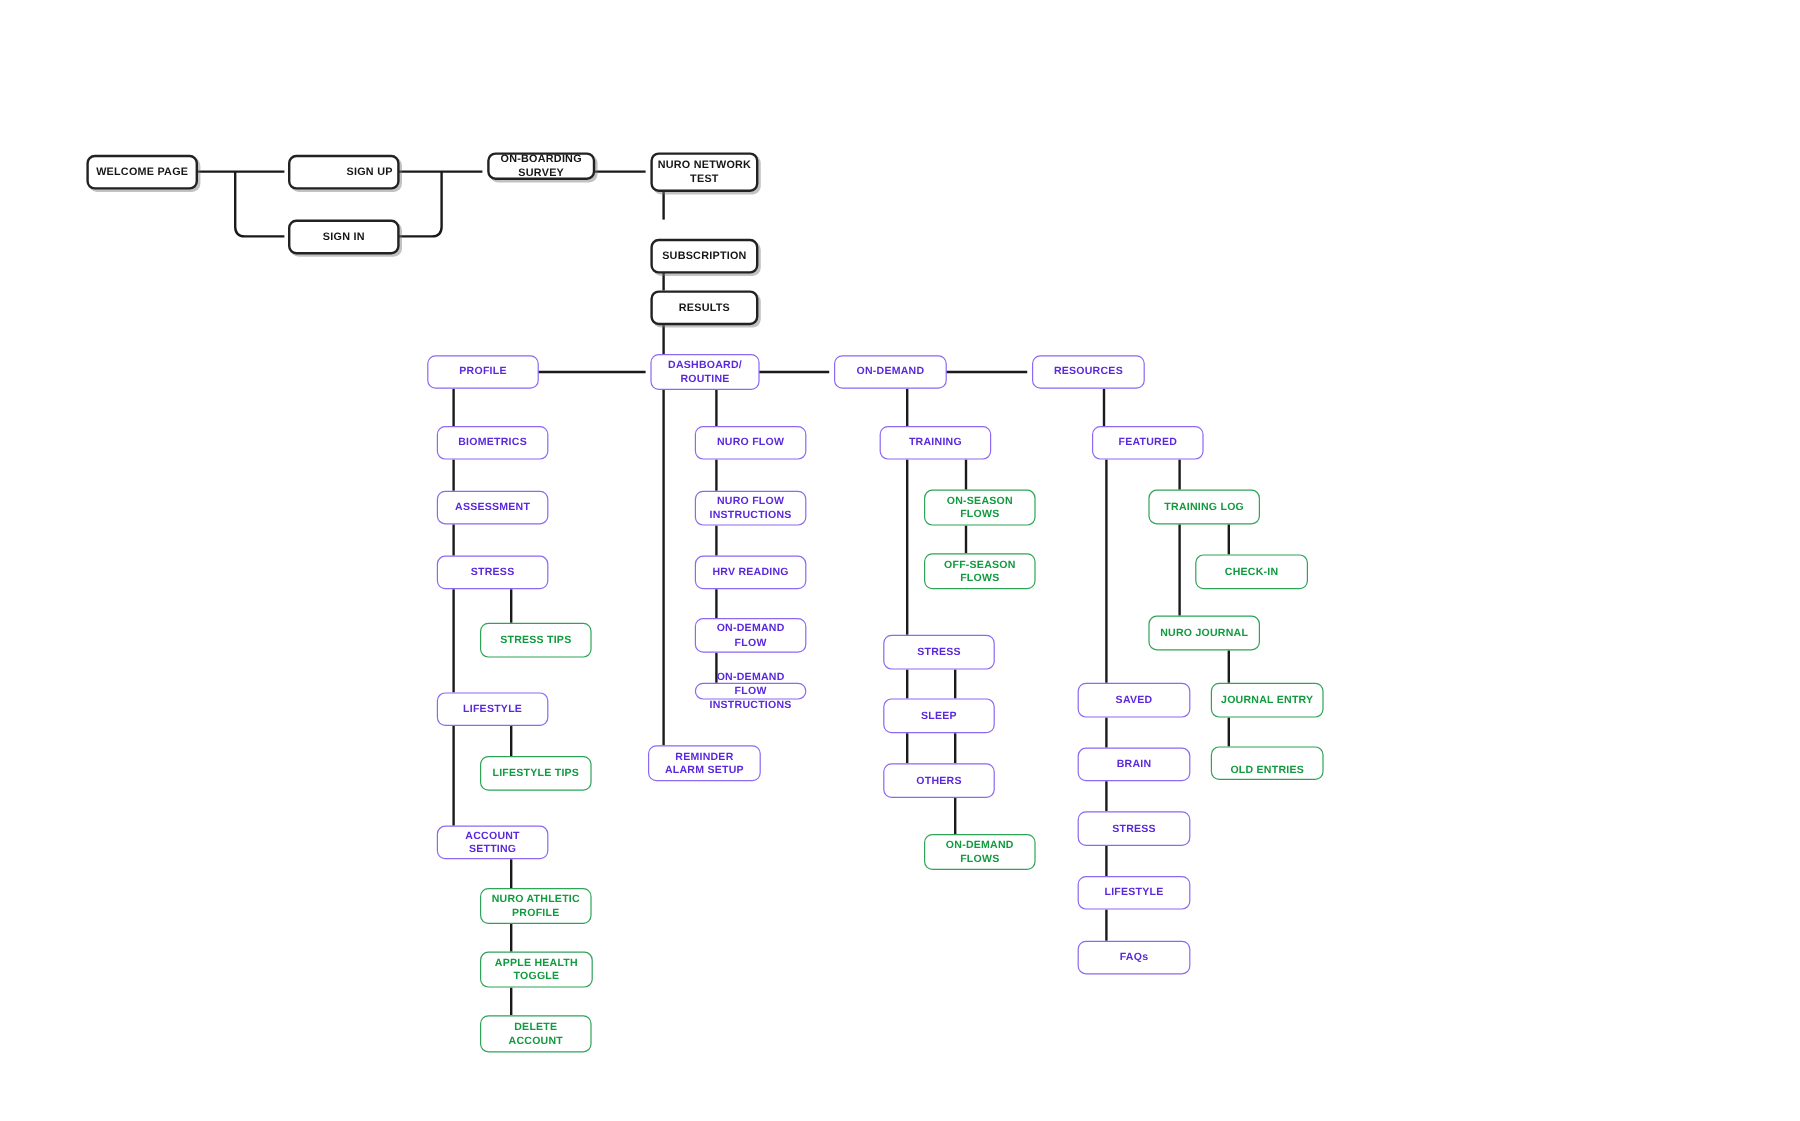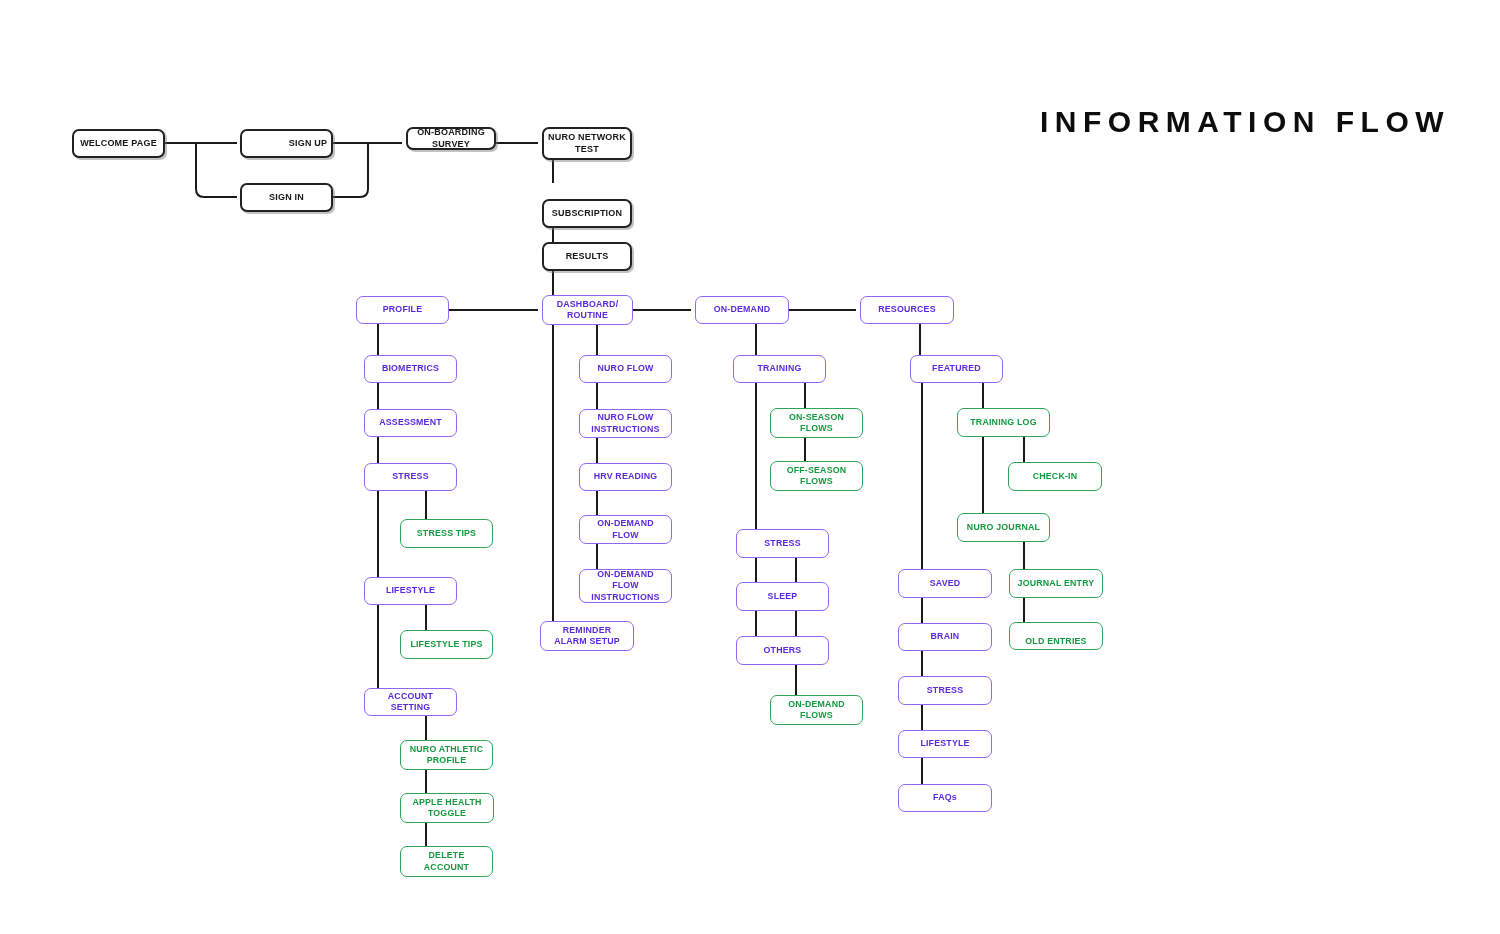--- a/index.html
+++ b/index.html
@@ -185,21 +185,21 @@
         <div>NURO FLOW</div>
         <div>INSTRUCTIONS</div>
       </div>
       <div class="node purple" style="left: 575px; top: 463px; width: 93px; height: 28px;">
         <div>HRV READING</div>
       </div>
       <div class="node purple" style="left: 575px; top: 515px; width: 93px; height: 29px;">
         <div>ON-DEMAND</div>
         <div>FLOW</div>
       </div>
-      <div class="node purple" style="left: 575px; top: 569px; width: 93px; height: 34px;">
+      <div class="node purple" style="left: 575px; top: 569px; width: 93px; height: 14px;">
         <div>ON-DEMAND FLOW</div>
         <div>INSTRUCTIONS</div>
       </div>
       <div class="node purple" style="left: 536px; top: 621px; width: 94px; height: 30px;">
         <div>REMINDER</div>
         <div>ALARM SETUP</div>
       </div>
       <div class="node purple" style="left: 729px; top: 355px; width: 93px; height: 28px; align-items: center;">
         <div>TRAINING</div>
       </div>
@@ -223,21 +223,21 @@
       <div class="node green" style="left: 766px; top: 695px; width: 93px; height: 30px;">
         <div>ON-DEMAND</div>
         <div>FLOWS</div>
       </div>
       <div class="node purple" style="left: 906px; top: 355px; width: 93px; height: 28px;">
         <div>FEATURED</div>
       </div>
       <div class="node green" style="left: 953px; top: 408px; width: 93px; height: 29px;">
         <div>TRAINING LOG</div>
       </div>
-      <div class="node green" style="left: 992px; top: 462px; width: 94px; height: 29px; margin-left: 12px;">
+      <div class="node green" style="left: 992px; top: 462px; width: 94px; height: 29px;">
         <div>CHECK-IN</div>
       </div>
       <div class="node green" style="left: 953px; top: 513px; width: 93px; height: 29px;">
         <div>NURO JOURNAL</div>
       </div>
       <div class="node purple" style="left: 894px; top: 569px; width: 94px; height: 29px;">
         <div>SAVED</div>
       </div>
       <div class="node green" style="left: 1005px; top: 569px; width: 94px; height: 29px;">
         <div>JOURNAL ENTRY</div>
@@ -251,14 +251,13 @@
       <div class="node purple" style="left: 894px; top: 676px; width: 94px; height: 29px;">
         <div>STRESS</div>
       </div>
       <div class="node purple" style="left: 894px; top: 730px; width: 94px; height: 28px;">
         <div>LIFESTYLE</div>
       </div>
       <div class="node purple" style="left: 894px; top: 784px; width: 94px; height: 28px;">
         <div>FAQs</div>
       </div>
     </div>
-  <div class="title">INFORMATION FLOW</div>
 </div>
 
 </body></html>

